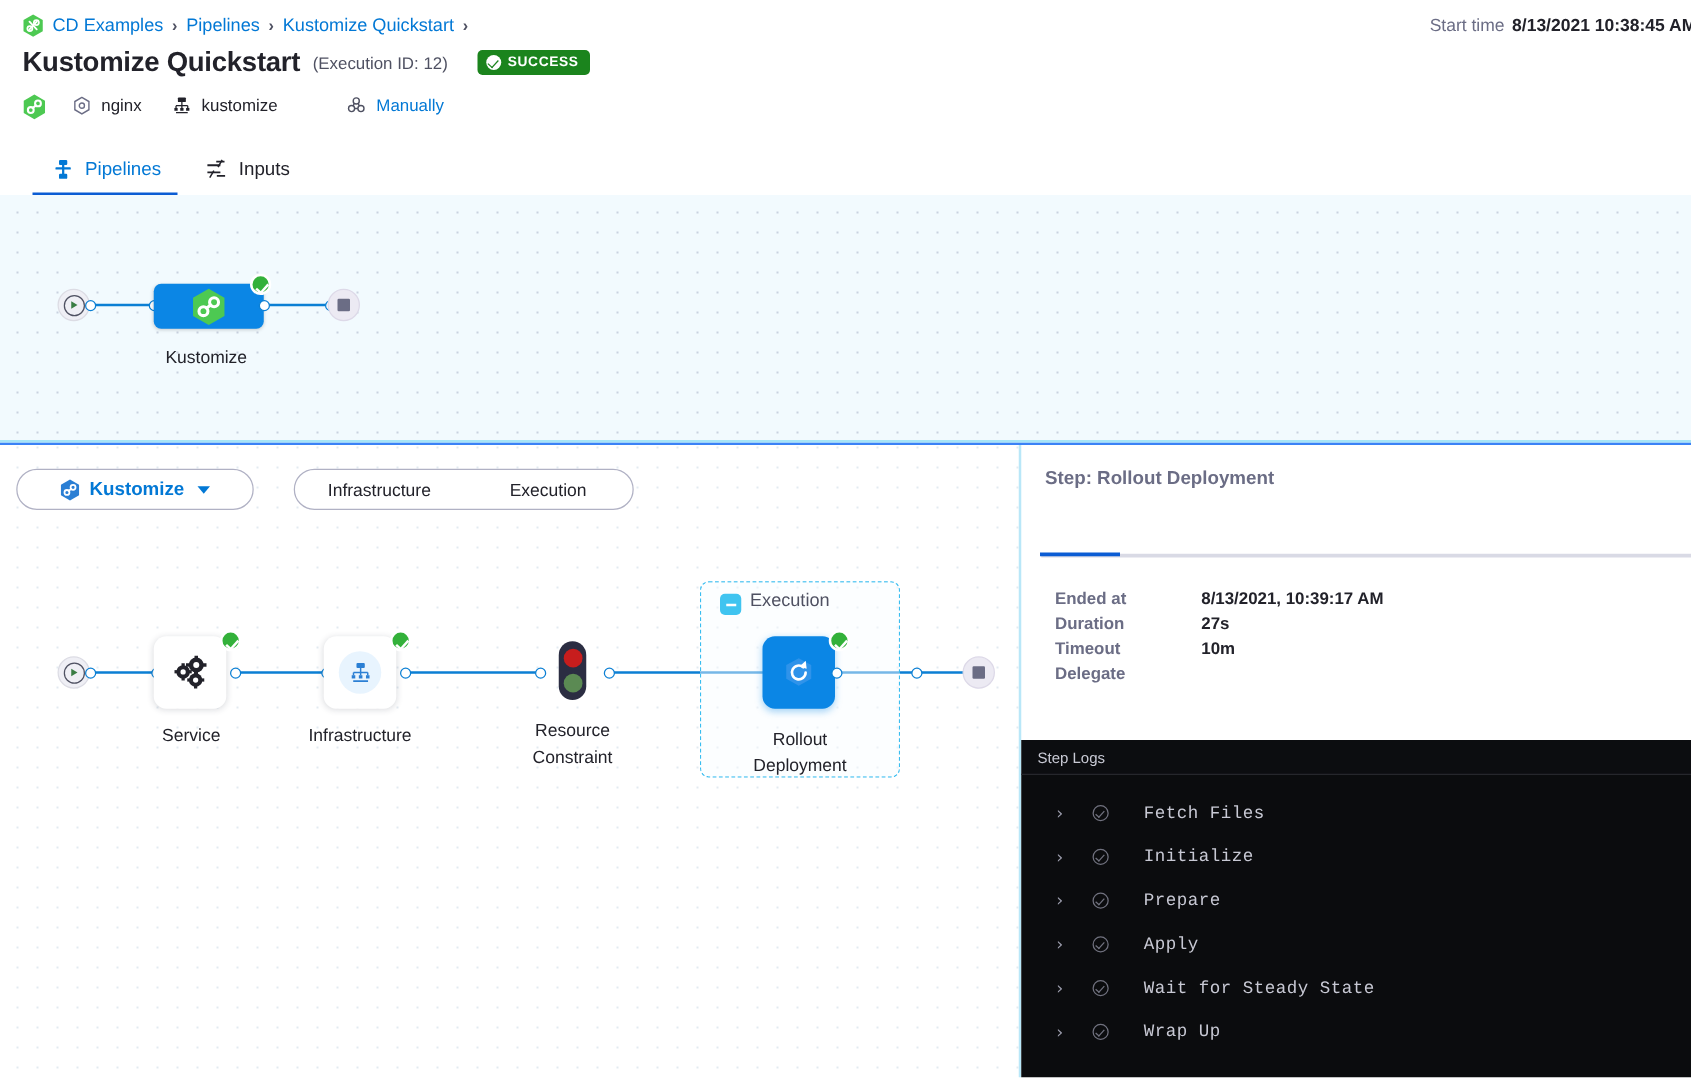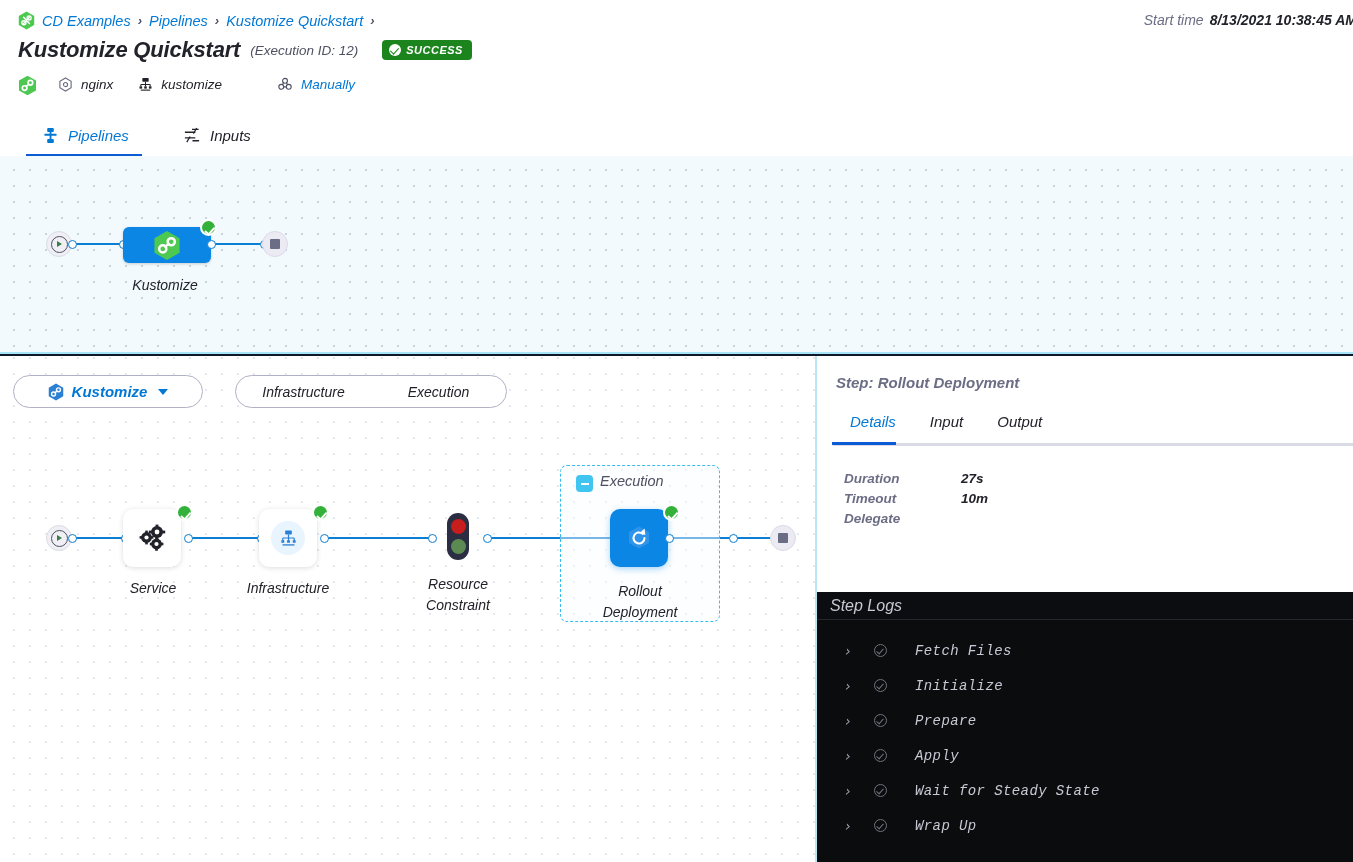--- a/index.html
+++ b/index.html
@@ -6,21 +6,21 @@
     margin: 0; padding: 0;
     width: 1353px; height: 862px;
     overflow: hidden;
     background: #ffffff;
     font-family: "Liberation Sans", sans-serif;
     -webkit-font-smoothing: antialiased;
   }
   * { box-sizing: border-box; }
 
   
-  .page { position: relative; width: 1353px; height: 676px; background:#0f172a;font-style:italic; }
+  .page { position: relative; width: 1353px; height: 676px; background:#3b82f6; }
 
   .topbar {
     position: absolute; left:0; top:0; width:1353px; height:112px;
     background:#fff;
   }
   .breadcrumb {
     position:absolute; left:18px; top:11px;
     display:flex; align-items:center; gap:7px;
     font-size:14.5px;
   }
@@ -77,21 +77,21 @@
   .tabsbar {
     position:absolute; left:0; top:112px; width:1353px; height:46px;
     background:#fff;
   }
   .tab {
     position:absolute; top:0; height:46px;
     display:flex; align-items:center; gap:9px;
     font-size:15px; cursor:pointer;
   }
   .tab-pipelines { left:42px; color:#0278d5; }
-  .tab-inputs { left:183px; color:#22222a; }
+  .tab-inputs { left:164px; color:#22222a; }
   .tab-underline {
     position:absolute; left:26px; top:154px; width:116px; height:4px;
     background:#0b5cd4;
   }
 
   
   .canvas-top {
     position:absolute; left:0; top:156px; width:1353px; height:198px;
     background-color:#f2fafe;
     background-image: radial-gradient(#c9d2df 1px, transparent 1.1px);
@@ -246,21 +246,21 @@
   .drow { display:flex; margin-bottom:0px; height:20px; }
   .dkey { width:117px; color:#6b6d85; font-weight:bold; flex:none; }
   .dval { color:#22222a; font-weight:bold; }
   .dlink { color:#0278d5; font-weight:bold; }
 
   .logs-header {
     position:absolute; left:0; top:236px; width:538px; height:28px;
     background:#0c0d10; border-bottom:1px solid #26272c;
     display:flex; align-items:center;
   }
-  .logs-header span { color:#c8c9d4; font-size:16px; margin-left:13px; }
+  .logs-header span { color:#c8c9d4; font-size:12px; margin-left:13px; }
   .logs-body {
     position:absolute; left:0; top:264px; width:538px; height:242px;
     background:#0b0c0e; padding-top:13px;
   }
   .logrow {
     display:flex; align-items:center; height:35px; cursor:pointer;
     padding-left:28px;
   }
   .chev {
     width:12px; flex:none; color:#9b9cab; font-size:14px; line-height:1;
@@ -522,28 +522,27 @@
     <div class="dotpt" style="left:729px; top:178px;"></div>
     <div class="dotpt" style="left:784px; top:178px;"></div>
     <div class="endnode" style="left:770px; top:169px;">
       <span class="sq"></span>
     </div>
   </div>
 
   <div class="rpanel">
     <div class="rp-title">Step: Rollout Deployment</div>
 
-    <div class="rp-tabs">
-      <span class="rp-tab active">Details</span>
-      <span class="rp-tab">Input</span>
-      <span class="rp-tab">Output</span>
-    </div>
     <div class="rp-tabline"></div>
 
     <div class="detail-grid">
+      <div class="drow">
+        <span class="dkey">Ended at</span>
+        <span class="dval">8/13/2021, 10:39:17 AM</span>
+      </div>
       <div class="drow">
         <span class="dkey">Duration</span>
         <span class="dval">27s</span>
       </div>
       <div class="drow">
         <span class="dkey">Timeout</span>
         <span class="dval">10m</span>
       </div>
       <div class="drow">
         <span class="dkey">Delegate</span>

